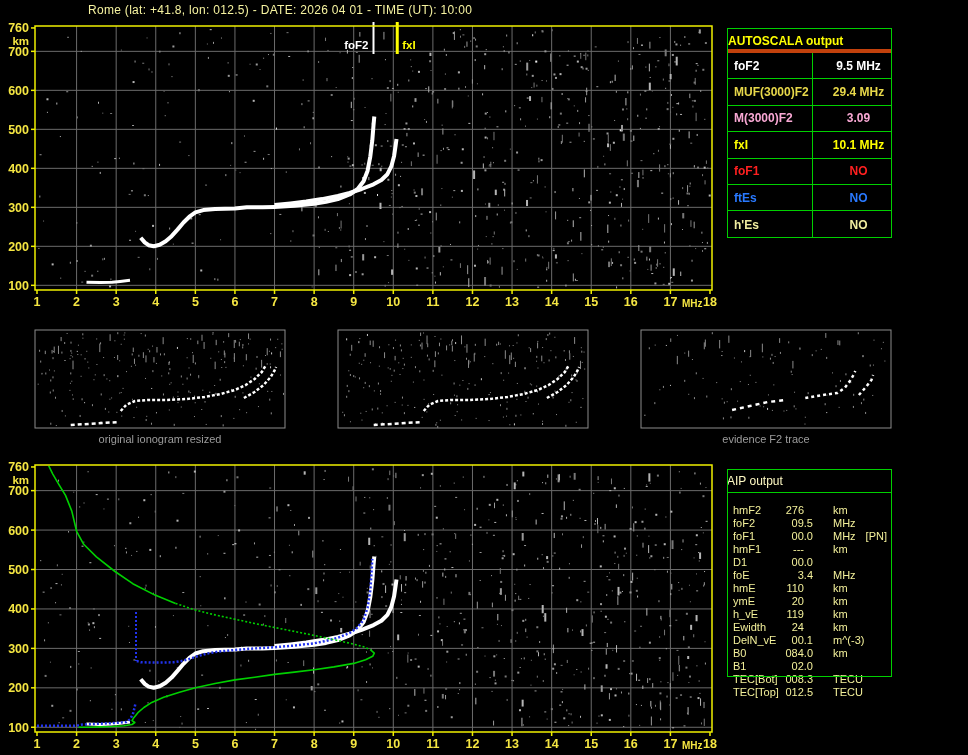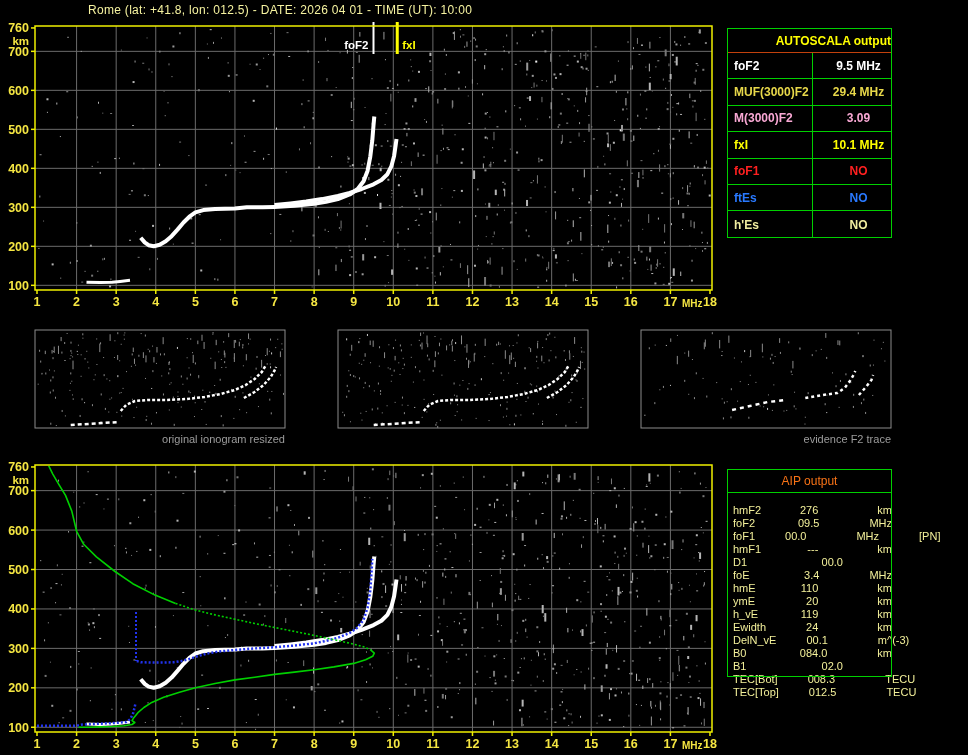--- a/index.html
+++ b/index.html
@@ -7,44 +7,44 @@
        font-family:"Liberation Sans",sans-serif;}
   .screen{position:absolute;left:0;top:0;width:968px;height:755px;background:#000;}
   #canvas{position:absolute;left:0;top:0;}
   .title{position:absolute;left:88px;top:3px;color:#f6f3a0;font-size:12px;font-weight:normal;
          white-space:pre;letter-spacing:0.3px;}
   svg text{font-family:"Liberation Sans",sans-serif;}
 
   
   .as-table{position:absolute;left:727px;top:28px;width:165px;height:210px;
             border:1px solid #00d000;box-sizing:border-box;background:#000;}
-  .as-header{height:24px;line-height:24px;text-align:right;color:#ffff00;
-             font-size:12px;font-weight:bold;border-bottom:1px solid #c2410c;box-sizing:border-box;}
+  .as-header{height:24px;line-height:24px;text-align:left;color:#ffff00;
+             font-size:12px;font-weight:bold;border-bottom:4px solid #c2410c;box-sizing:border-box;}
   .as-row{display:flex;height:26.4px;box-sizing:border-box;border-bottom:1px solid #00d000;
           align-items:center;font-size:12px;font-weight:bold;}
   .as-row:last-child{border-bottom:none;}
   .as-label{width:85px;align-self:stretch;display:flex;align-items:center;
             padding-left:6px;border-right:1px solid #00d000;box-sizing:border-box;}
   .as-value{flex:1;padding-left:13px;text-align:center;}
 
   
   .aip-table{position:absolute;left:727px;top:469px;width:165px;}
   .aip-border{position:absolute;left:0;top:0;width:165px;height:208px;
               border:1px solid #00d000;box-sizing:border-box;pointer-events:none;z-index:3;}
-  .aip-header{height:24px;line-height:24px;text-align:center;color:#f97316;font-size:12px;
+  .aip-header{height:24px;line-height:24px;text-align:left;color:#fef9c3;font-size:12px;
               border-bottom:1px solid #00d000;box-sizing:border-box;position:relative;z-index:1;}
   .aip-rows{padding-top:11px;position:relative;z-index:1;}
-  .aip-row{display:flex;height:13px;line-height:13px;font-size:11px;color:#f3f09a;white-space:pre;gap:30px;}
+  .aip-row{display:flex;height:13px;line-height:13px;font-size:11px;color:#f3f09a;white-space:pre;}
   .aip-label{width:50px;padding-left:6px;}
   .aip-value{width:30px;text-align:right;}
   .aip-value.v-int{padding-right:9px;box-sizing:border-box;}
   .aip-unit{margin-left:20px;}
   .aip-extra{margin-left:10px;}
 
-  .thumb-caption{position:absolute;width:250px;text-align:right;top:433px;
+  .thumb-caption{position:absolute;width:250px;text-align:center;top:433px;
                  color:#9c9c9c;font-size:11px;}
 </style>
 </head>
 <body>
 
 <div class="screen">
 
   <svg id="canvas" width="968" height="755">
       <g>
         <clipPath id="clip0">

